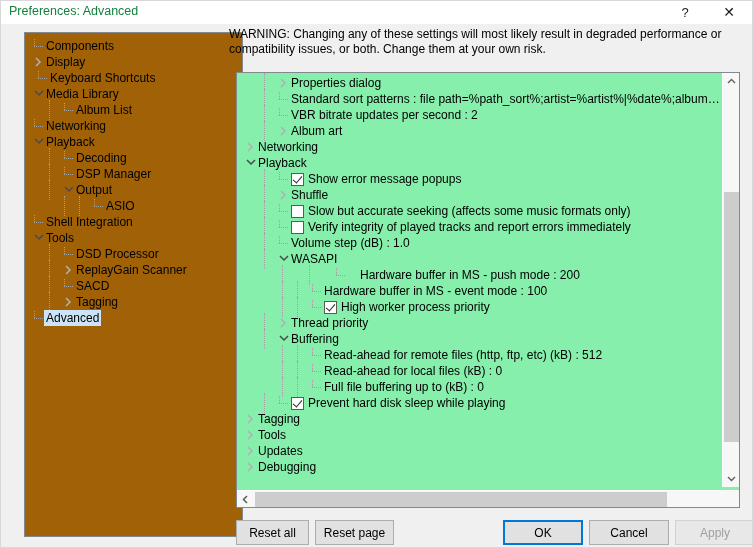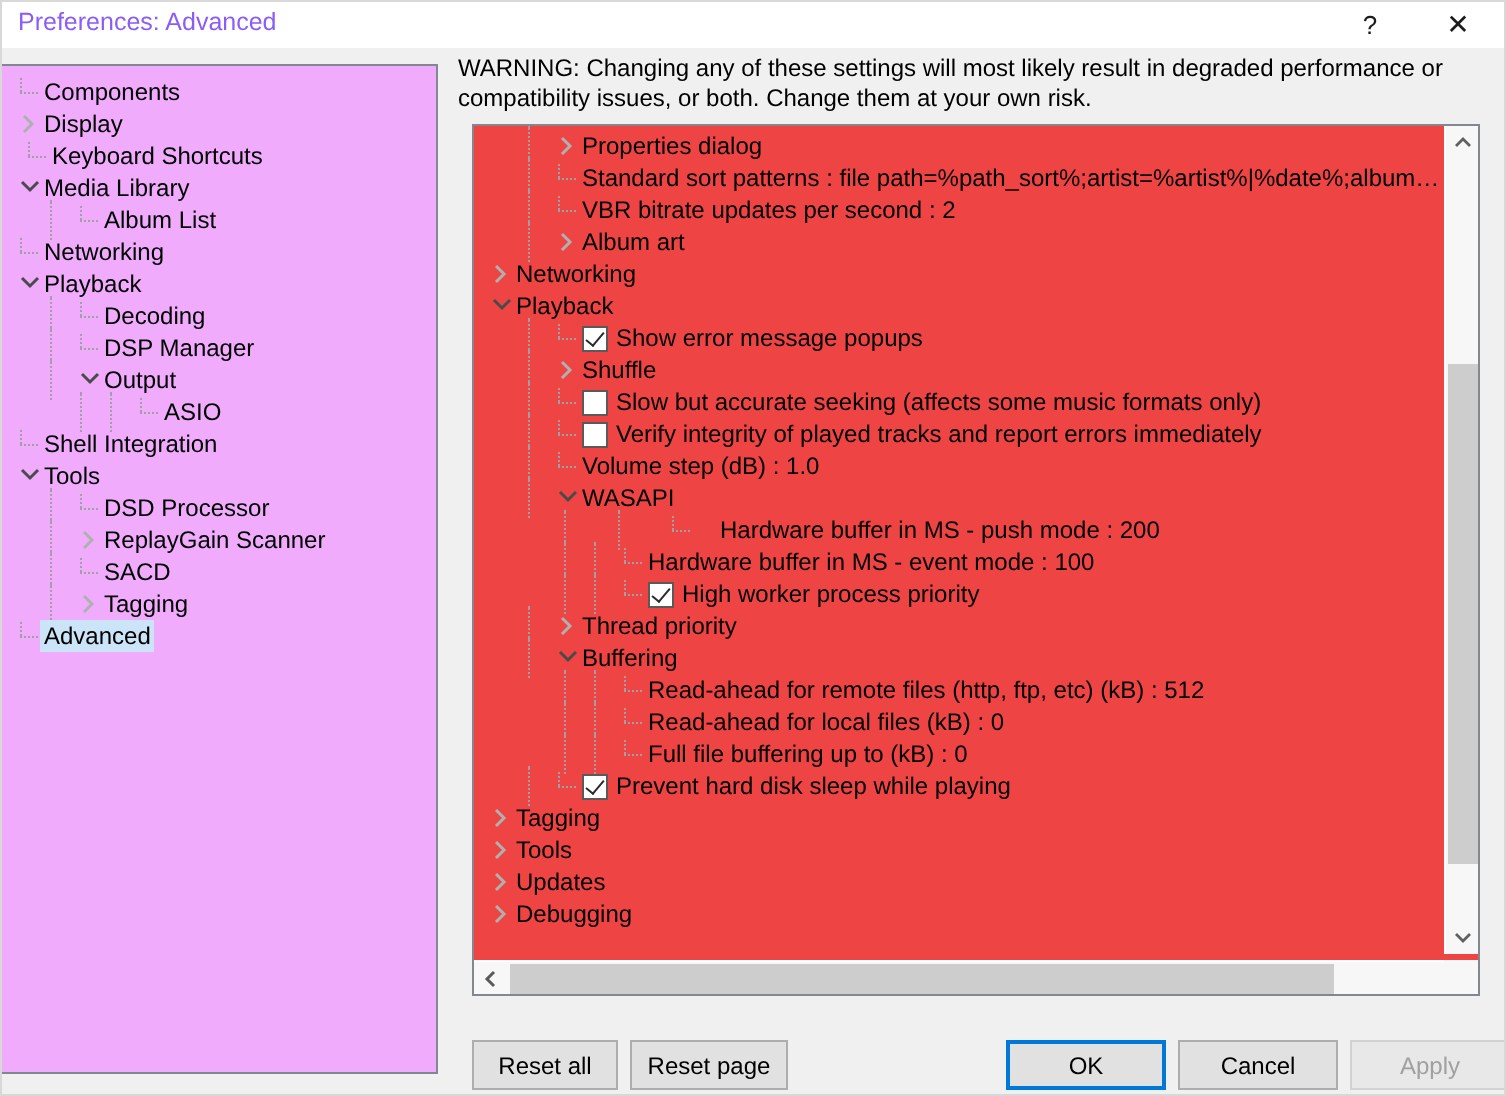--- a/index.html
+++ b/index.html
@@ -21,21 +21,21 @@
   #titlebar {
     position: absolute;
     left: 0; top: 0;
     width: 753px; height: 24px;
     background: #ffffff;
   }
   #title-text {
     position: absolute;
     left: 9px; top: 4px;
     font-size: 12.5px;
-    color: #8b5cf6;
+    color: #15803d;
     white-space: nowrap;
   }
   .title-btn {
     position: absolute;
     top: 0;
     width: 44px; height: 24px;
     display: flex;
     align-items: center;
     justify-content: center;
     background: transparent;
@@ -57,23 +57,23 @@
   #client {
     position: absolute;
     left: 0; top: 24px;
     width: 753px; height: 524px;
     background: #f0f0f0;
   }
 
   
   #sidebar {
     position: absolute;
-    left: 0; top: 8px;
+    left: 24px; top: 8px;
     width: 219px; height: 505px;
-    background: #f0abfc;
+    background: #a16207;
     border: 1px solid #828790;
     box-sizing: border-box;
     overflow: hidden;
   }
   #sidebar-inner {
     position: relative;
     padding-top: 5px;
   }
 
   
@@ -85,23 +85,23 @@
   #warning {
     position: absolute;
     left: 1px; top: 3px;
     width: 500px;
     font-size: 12px;
     line-height: 14.5px;
     color: #000000;
   }
   #tree-box {
     position: absolute;
-    left: 8px; top: 38px;
+    left: 8px; top: 48px;
     width: 504px; height: 436px;
-    background: #ef4444;
+    background: #86efac;
     border: 1px solid #828790;
     box-sizing: border-box;
     overflow: hidden;
   }
   #tree-scrollarea {
     position: absolute;
     left: 0; top: 0;
     width: 484px; height: 414px;
     overflow: hidden;
   }

